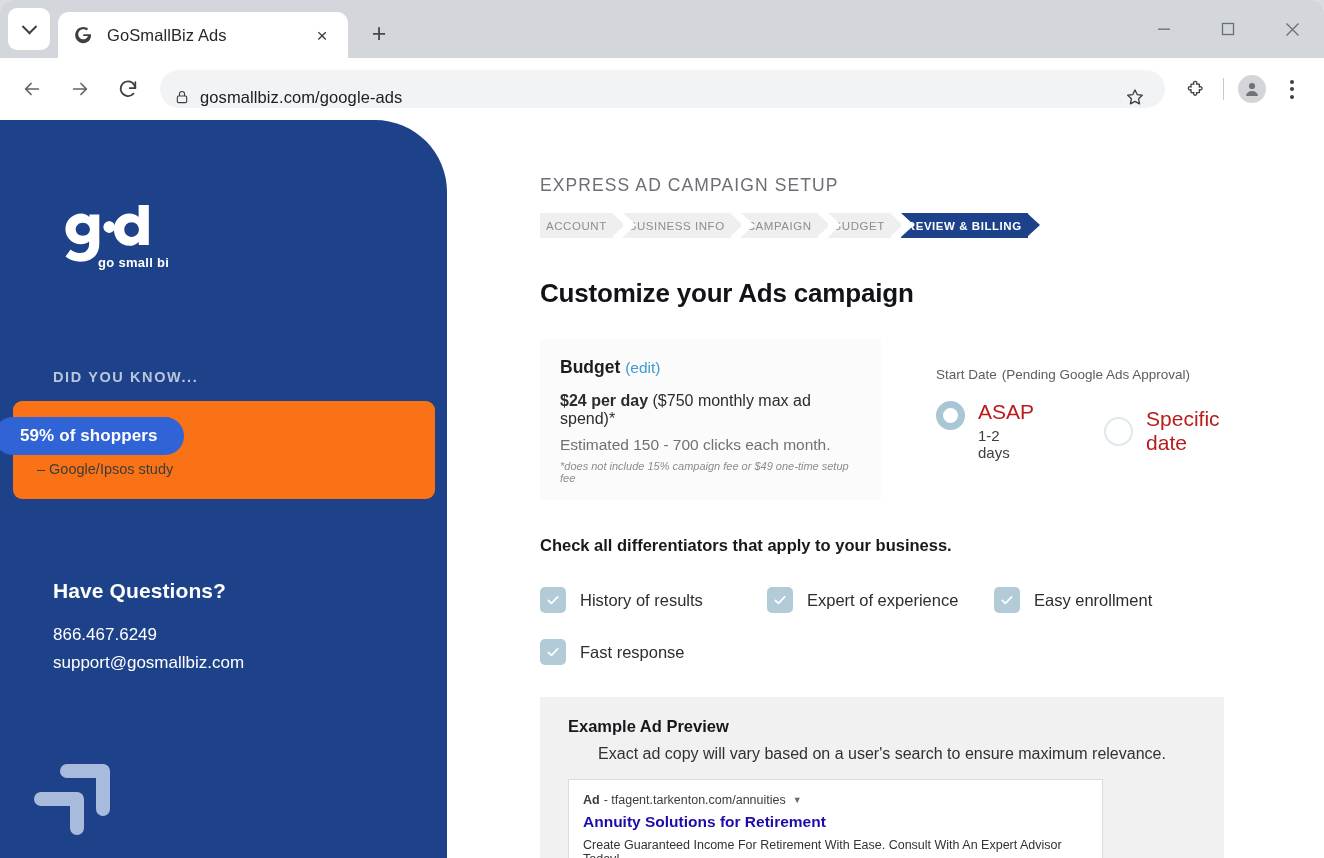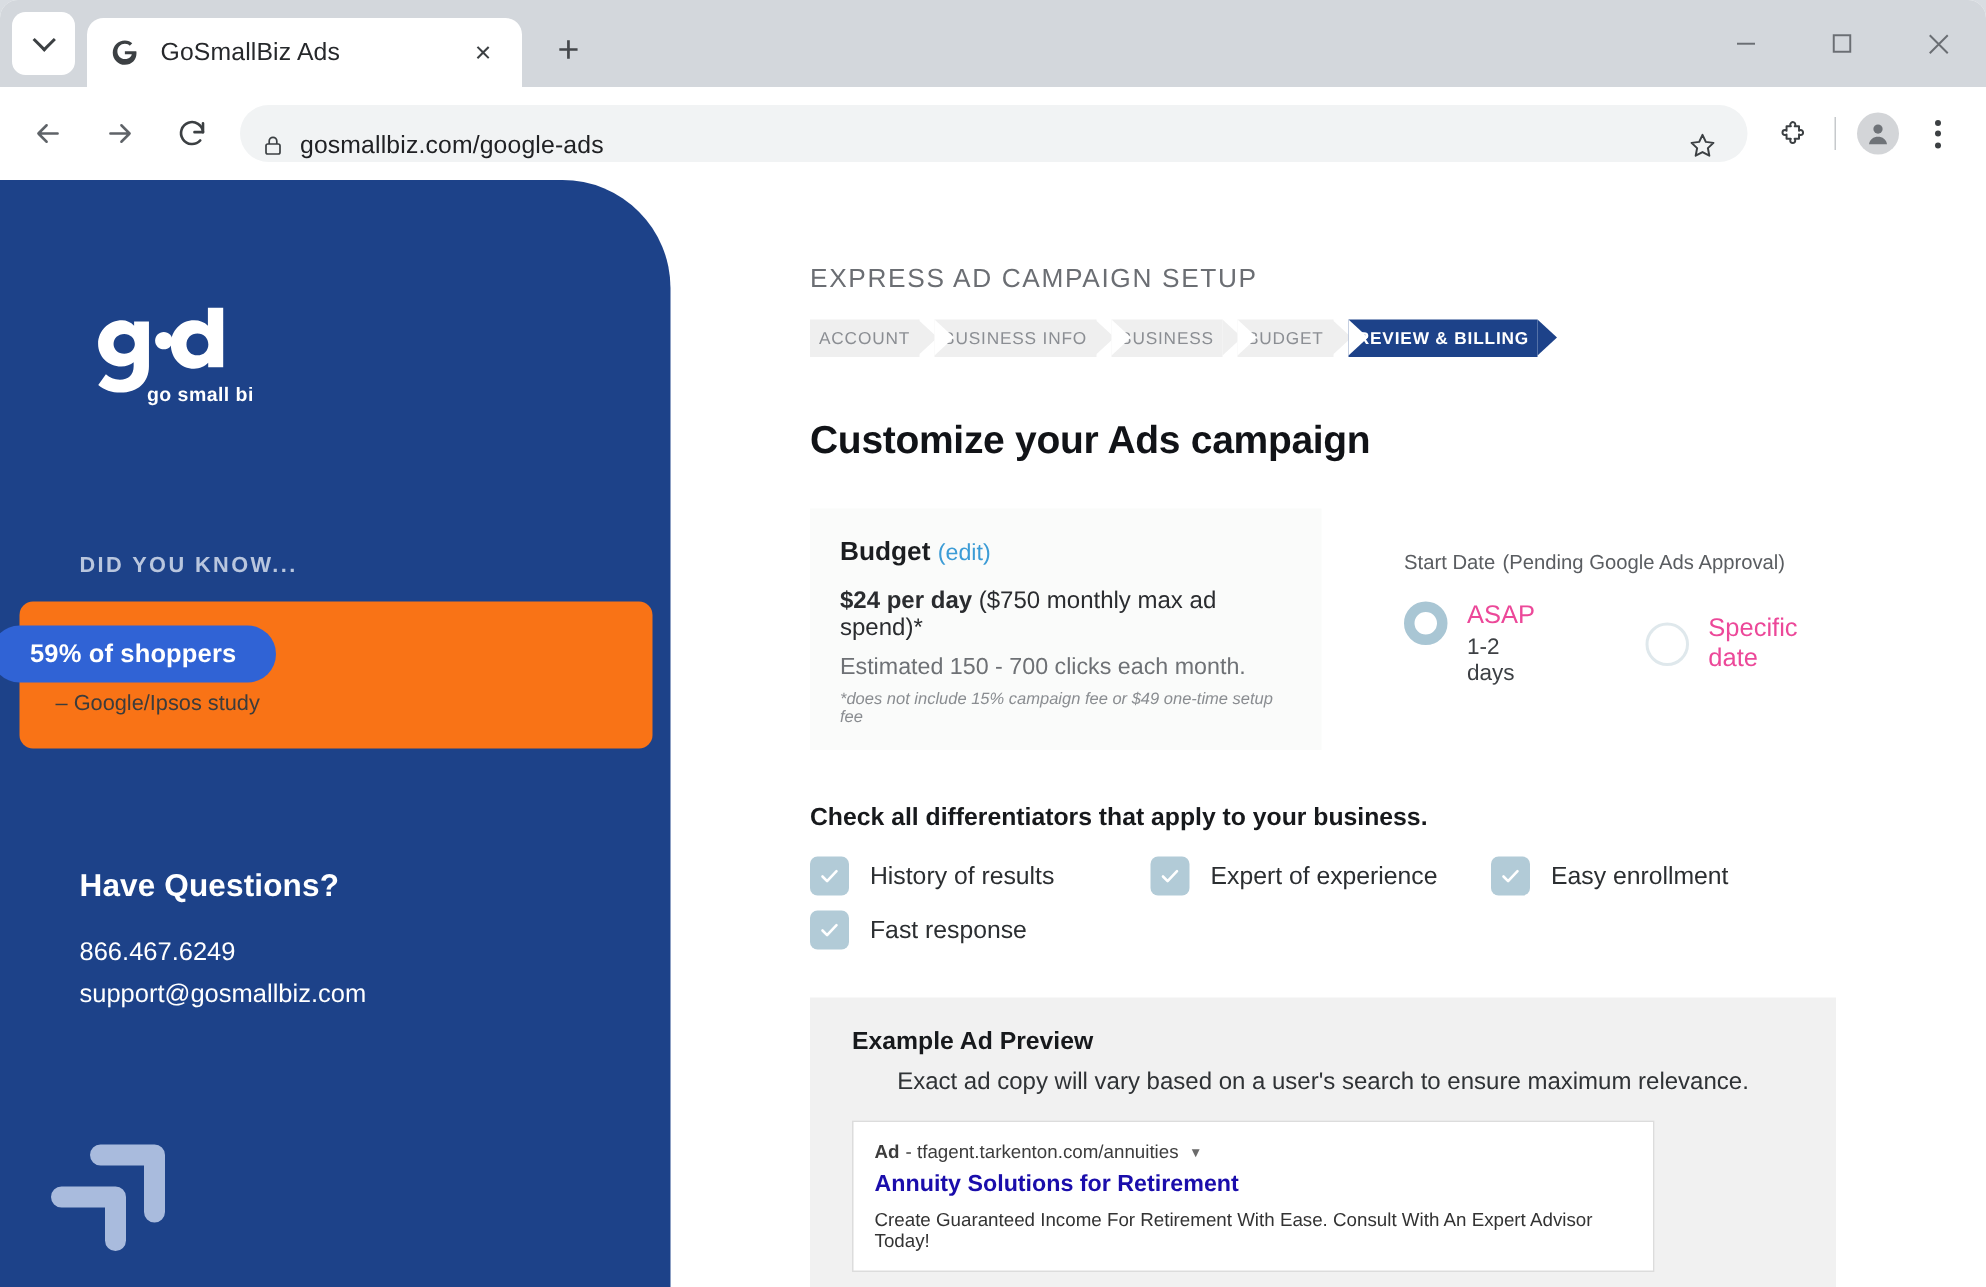--- a/index.html
+++ b/index.html
@@ -213,29 +213,29 @@
   .sd-title { font-size: 17.5px; font-weight: bold; color: #1b1d20; }
   .sd-title span { font-weight: normal; font-size: 13.5px; color: #5a5d61; }
   .sd-opts { display: flex; margin-top: 16px; }
   .sd-opt { display: flex; align-items: flex-start; }
   .radio {
     width: 29px; height: 29px; border-radius: 50%; flex: none;
     background: #fff; border: 2px solid #dfe8ec; margin-top: 1px;
   }
   .radio.sel { border: 7px solid #a9c6d4; background: #fff; }
   .sd-label { margin-left: 13px; }
-  .sd-label .lab { font-size: 17px; color: #ec4899; }
+  .sd-label .lab { font-size: 21px; color: #b91c1c; }
   .sd-label .sub { font-size: 15px; color: #3d4044; margin-top: 3px; }
   .sd-opt.second { margin-left: 70px; align-items: center; }
 
   .diffhead { margin-top: 36px; font-size: 16.5px; font-weight: bold; color: #17191c; }
   .diffgrid {
-    margin-top: 16px; display: grid;
+    margin-top: 32px; display: grid;
     grid-template-columns: 227px 227px 227px;
-    row-gap: 10px;
+    row-gap: 26px;
     text-align: center;
   }
   .diff { display: flex; align-items: center; }
   .cbox {
     width: 26px; height: 26px; border-radius: 5px; background: #b2cbd7;
     flex: none; display: flex; align-items: center; justify-content: center;
   }
   .diff-label { margin-left: 14px; font-size: 16.5px; color: #2b2e31; }
 
   .adprev {
@@ -384,21 +384,21 @@
       <div class="eyebrow">EXPRESS AD CAMPAIGN SETUP</div>
 
       <div class="stepper">
         <div class="step first">
           <span>ACCOUNT</span>
         </div>
         <div class="step">
           <span>BUSINESS INFO</span>
         </div>
         <div class="step">
-          <span>BUSINESS</span>
+          <span>CAMPAIGN</span>
         </div>
         <div class="step">
           <span>BUDGET</span>
         </div>
         <div class="step active">
           <span>REVIEW &amp; BILLING</span>
         </div>
       </div>
 
       <div class="h1">Customize your Ads campaign</div>

